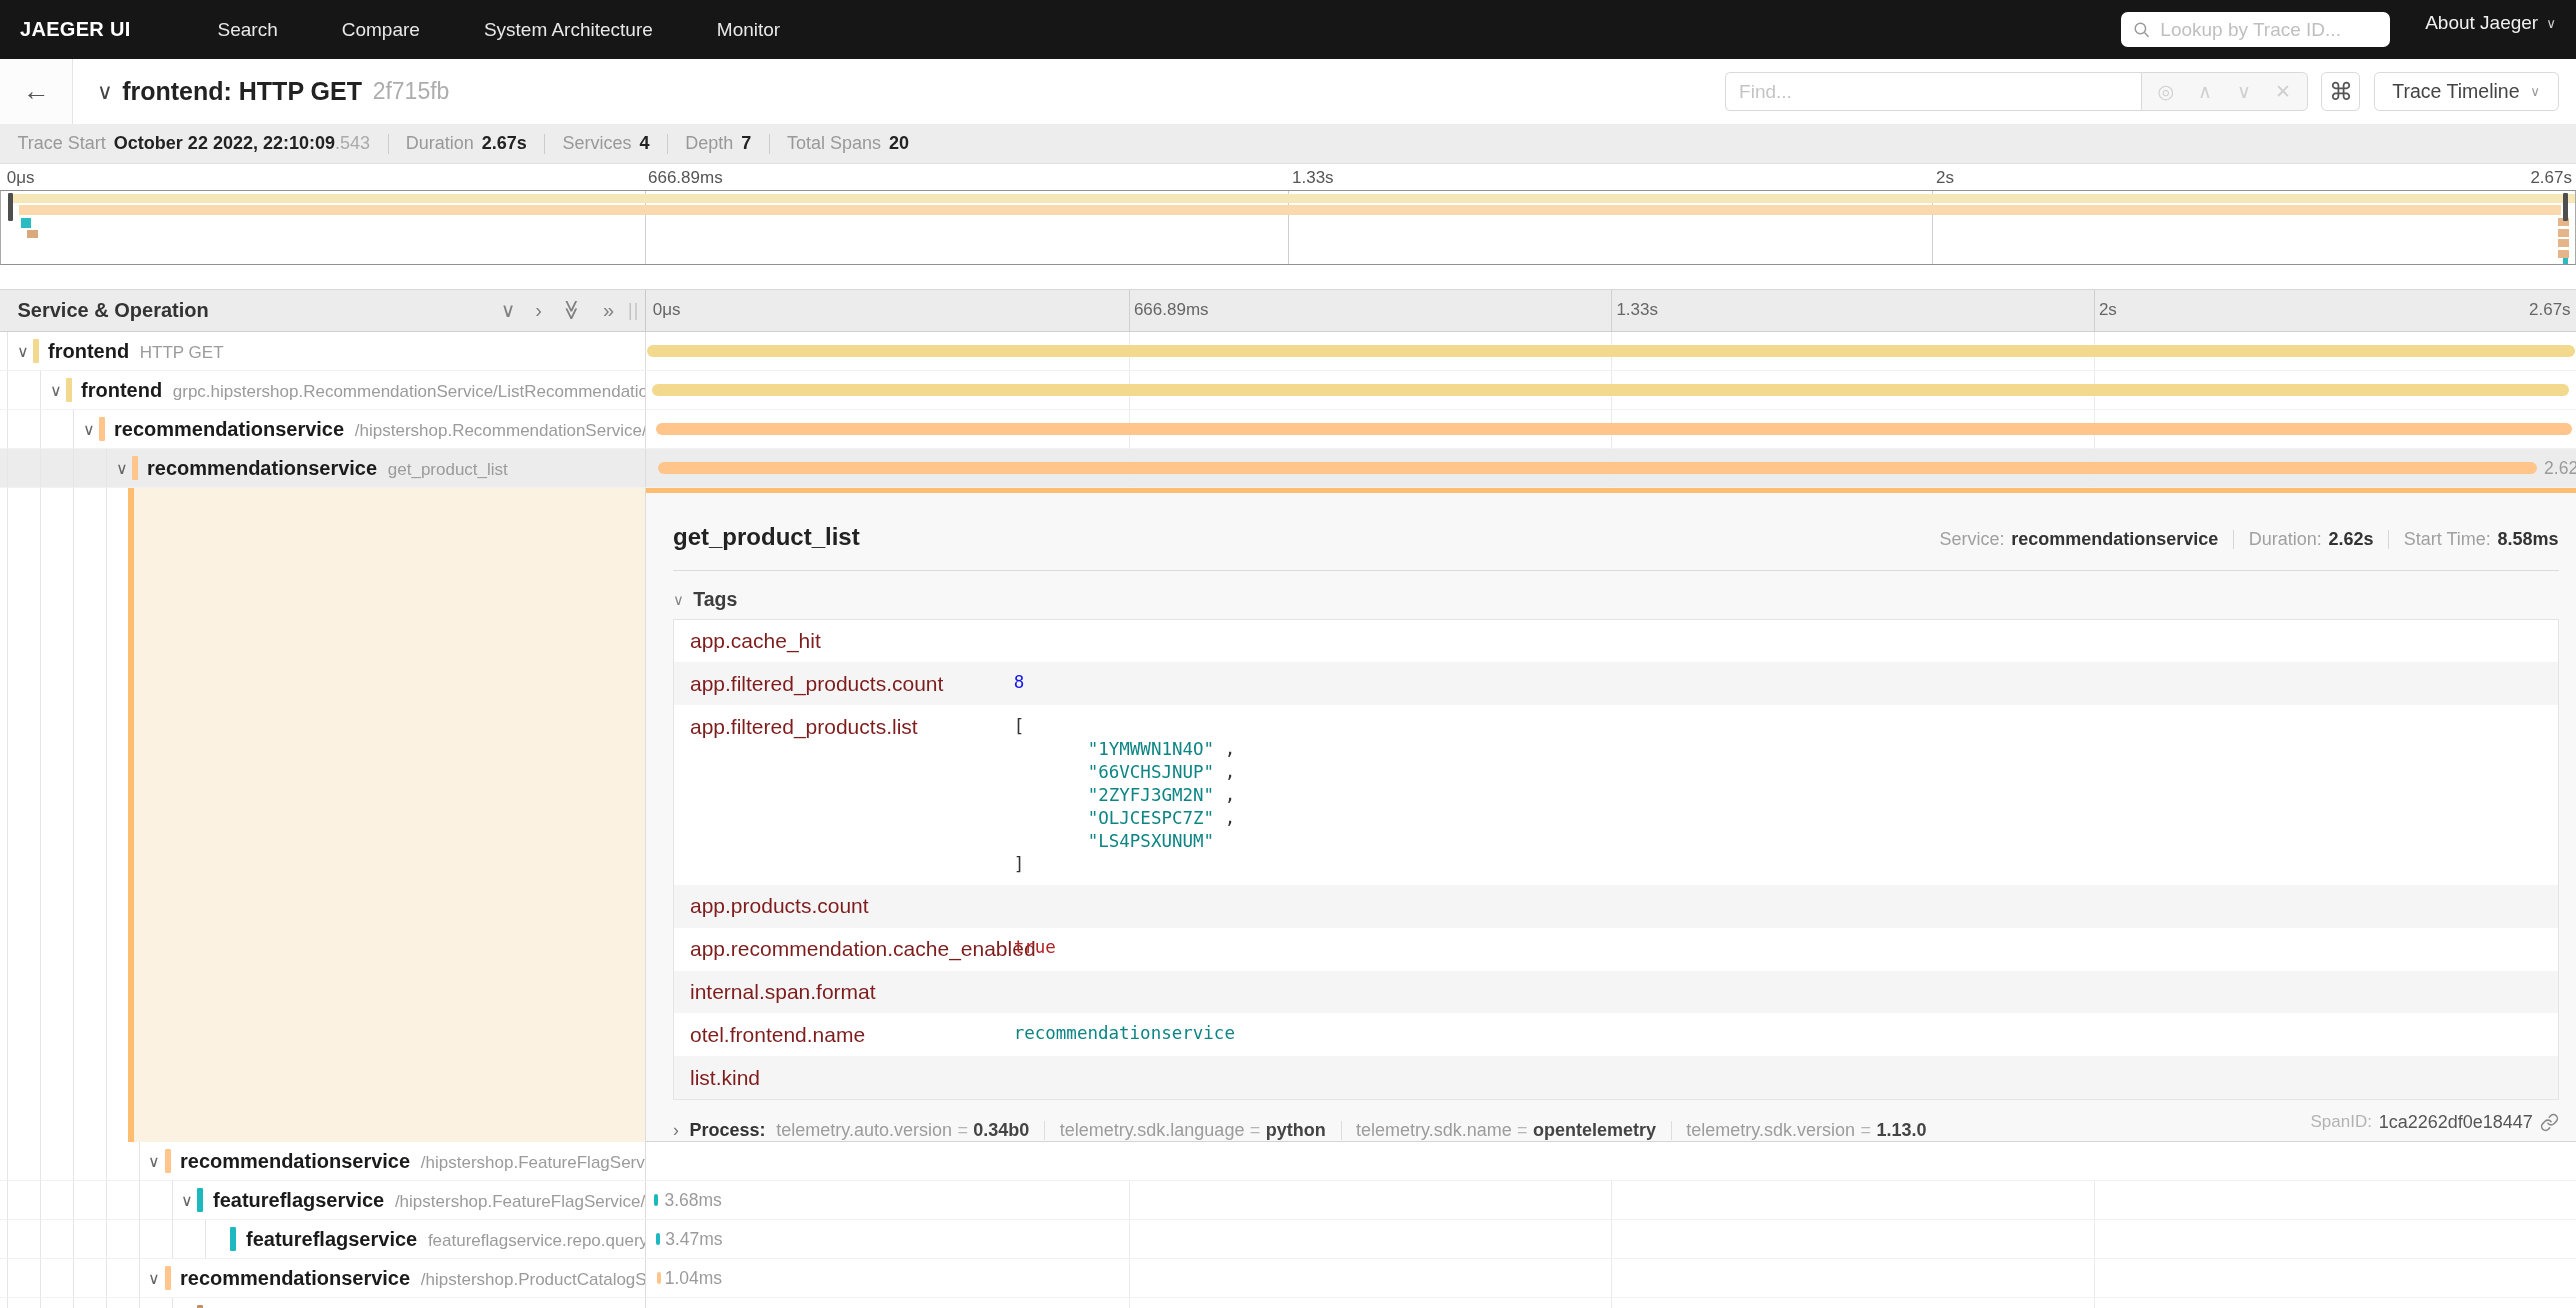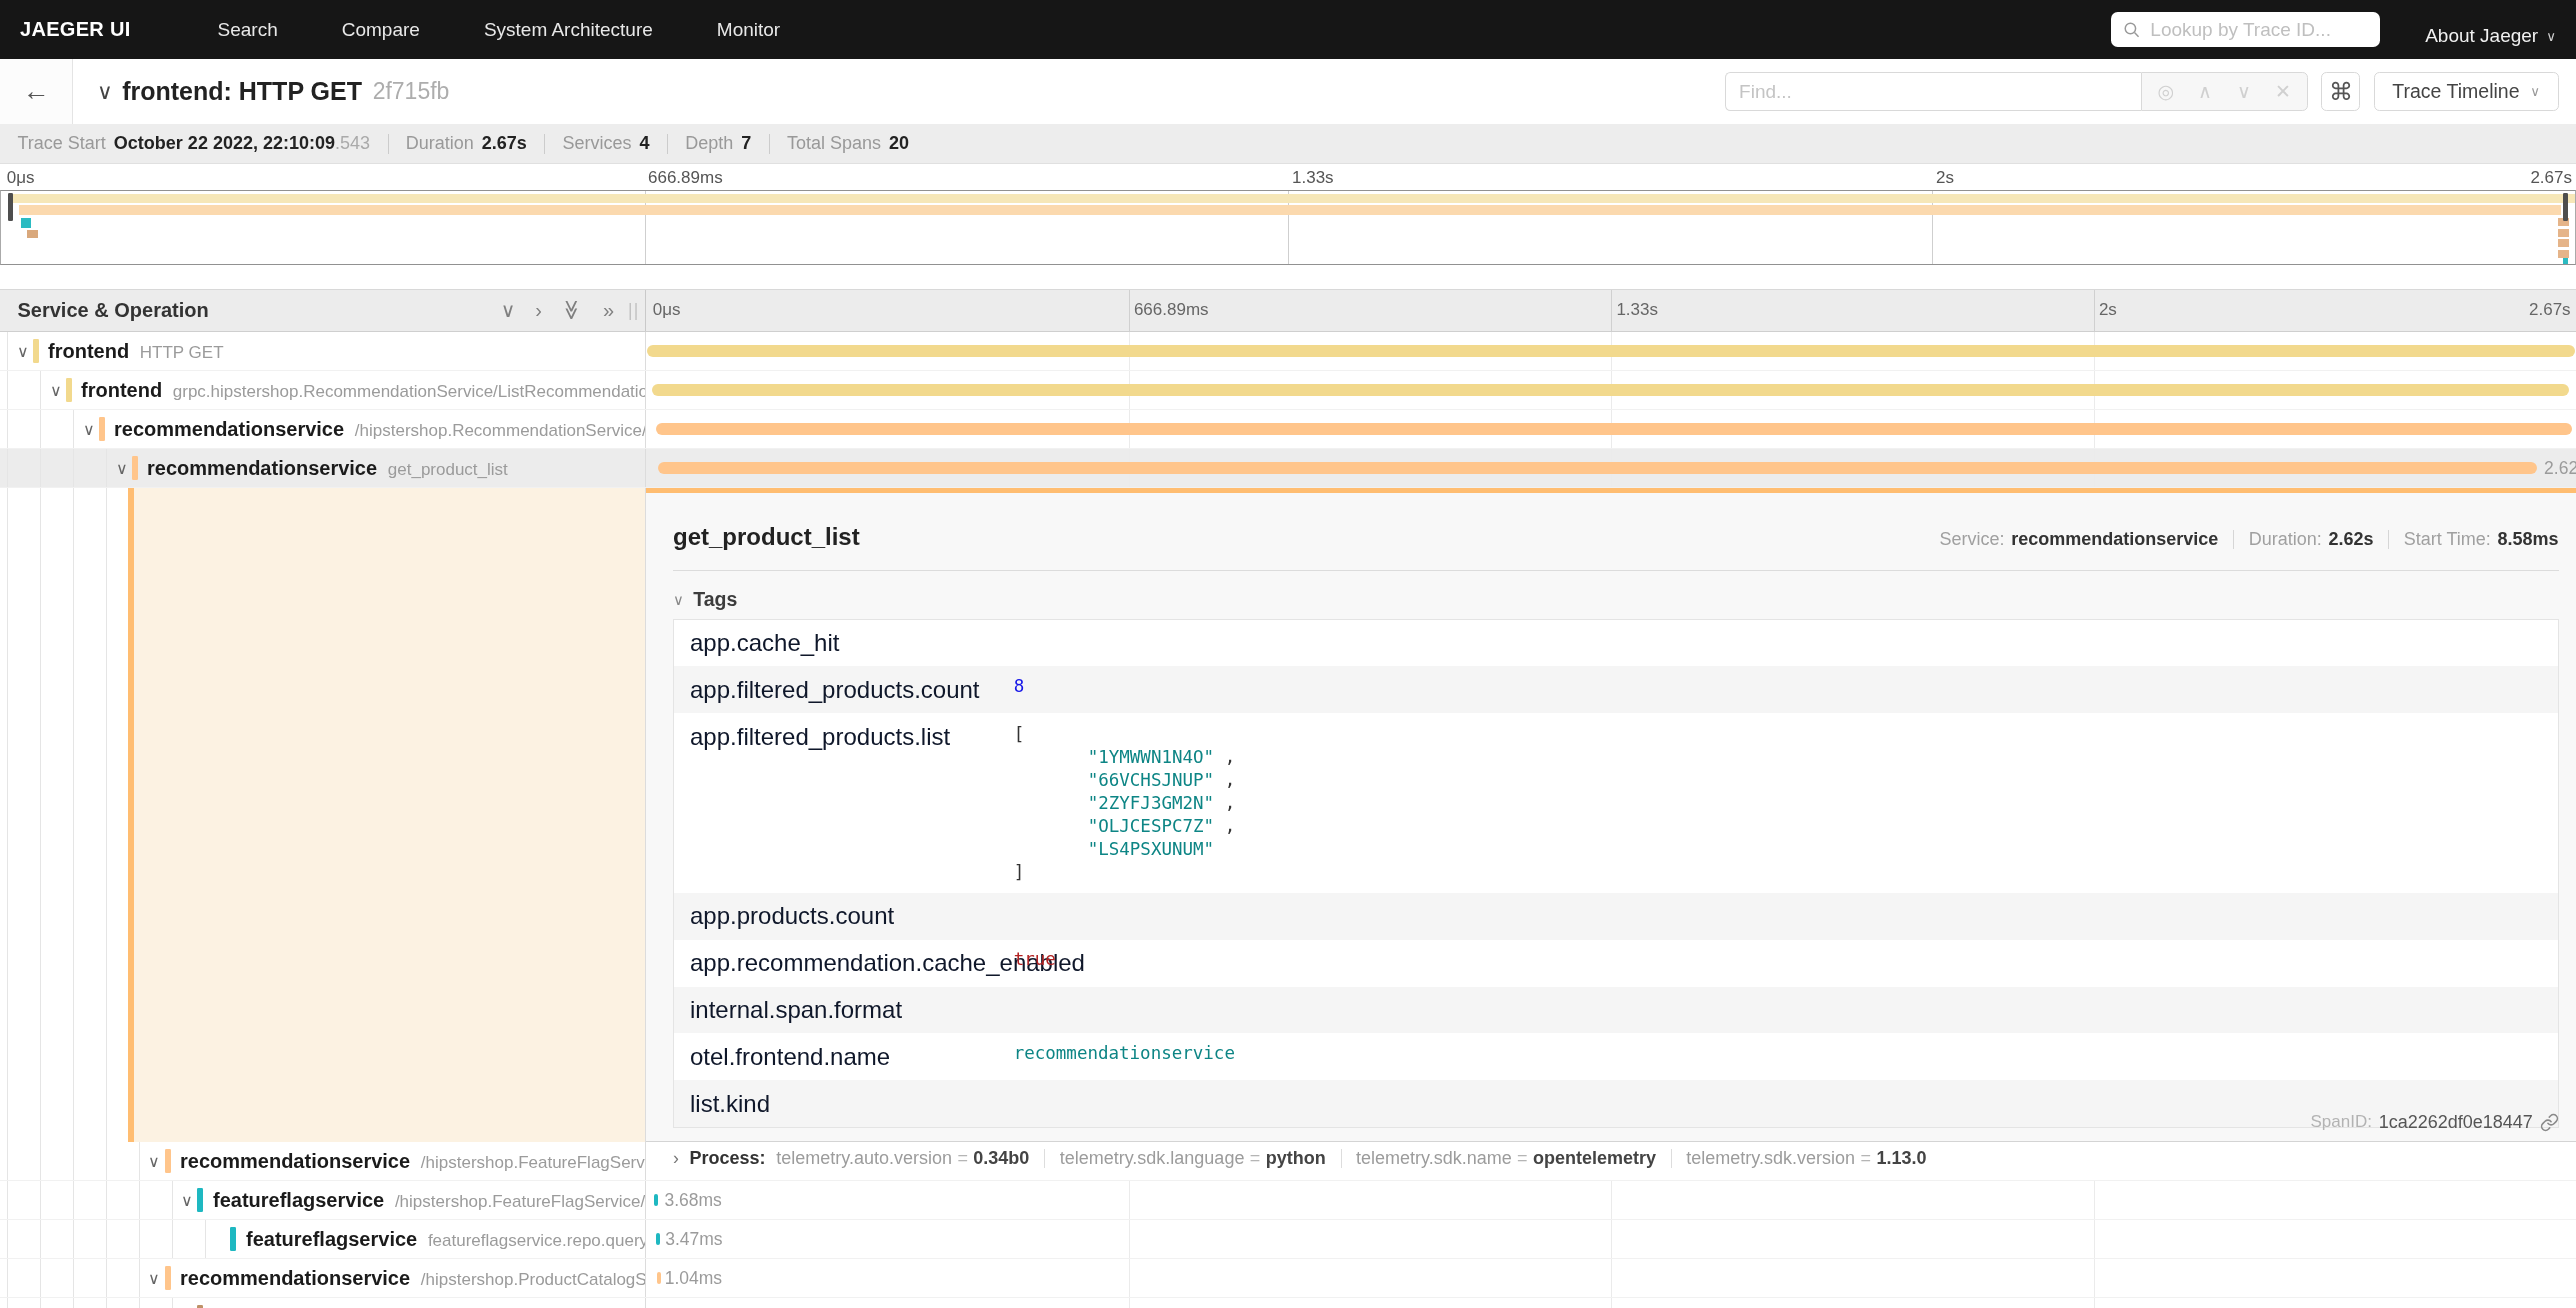--- a/index.html
+++ b/index.html
@@ -4,21 +4,21 @@
 <style>
   * { margin:0; padding:0; box-sizing:border-box; }
   html,body { width:2576px; height:1308px; overflow:hidden; background:#fff;
     font-family:"Liberation Sans", sans-serif; color:#333; }
 
   
   .topnav { height:59px; background:#161616; display:flex; align-items:center; padding:0 20px; }
   .brand { color:#fff; font-size:20px; font-weight:700; letter-spacing:0.3px; margin-right:87px; }
   .nav-items { display:flex; gap:64px; }
   .nav-item { color:#e8e8e8; font-size:19px; cursor:pointer; }
-  .nav-right { margin-left:auto; display:flex; align-items:flex-end; gap:45px; }
+  .nav-right { margin-left:auto; display:flex; align-items:flex-start; gap:35px; }
   .lookup { display:flex; align-items:center; gap:9.4px; background:#fff; border-radius:6.7px;
     height:35px; width:269px; padding:0 12px; }
   .lookup input { border:none; outline:none; font-size:19px; width:100%; color:#333;
     font-family:"Liberation Sans", sans-serif; }
   .lookup input::placeholder { color:#bfbfbf; }
   .about { color:#f0f0f0; font-size:19px; display:flex; align-items:center; gap:8px; cursor:pointer; }
   .about .chev { font-size:13.4px; color:#cfcfcf; }
 
   
   .trace-header { height:65px; display:flex; align-items:center; background:#fff; }
@@ -107,21 +107,21 @@
   .meta-label { color:#a0a0a0; margin-right:6.7px; }
   .meta-value { color:#333; font-weight:700; }
   .meta-sep { width:0.7px; height:19px; background:#d6d6d6; margin:0 14.8px; align-self:center; }
   .detail-hr { height:0.7px; background:#dcdcdc; margin-top:19px; }
   .sec-header { display:flex; align-items:center; gap:9.4px; margin:17.5px 0 8px 0; cursor:pointer; }
   .sec-chev { font-size:14.8px; color:#888; }
   .sec-title { font-size:19.5px; font-weight:700; color:#3d3d3d; }
   .tags-table { border:0.7px solid #e4e4e4; background:#fff; }
   .tag-row { display:flex; min-height:38px; align-items:stretch; cursor:pointer; }
   .tag-row:nth-child(even) { background:#f5f5f5; }
-  .tag-key { width:333px; flex:0 0 333px; font-size:24px; color:#0f172a; padding:9.4px 6.7px 9.4px 16px; }
+  .tag-key { width:333px; flex:0 0 333px; font-size:21px; color:#7f1d1d; padding:9.4px 6.7px 9.4px 16px; }
   .tag-value { flex:1; font-family:"DejaVu Sans Mono", monospace; font-size:17.5px; padding:9.4px 6.7px; color:#333; }
   .val-bool { color:#b22222; }
   .val-number { color:#1414e8; }
   .val-string { color:#0d8585; }
   .list-line { line-height:23px; }
   .list-item-line { padding-left:74px; line-height:23px; }
   .process-row { display:flex; align-items:center; gap:10.7px; margin-top:20px; font-size:18px; }
   .proc-chev { color:#777; font-size:17.5px; }
   .proc-label { font-weight:700; color:#333; }
   .proc-items { display:flex; align-items:center; }

